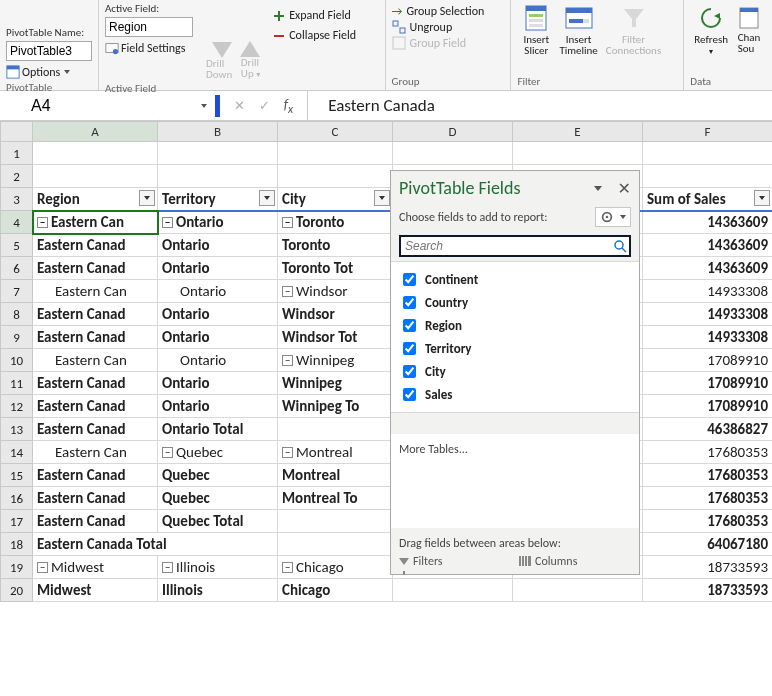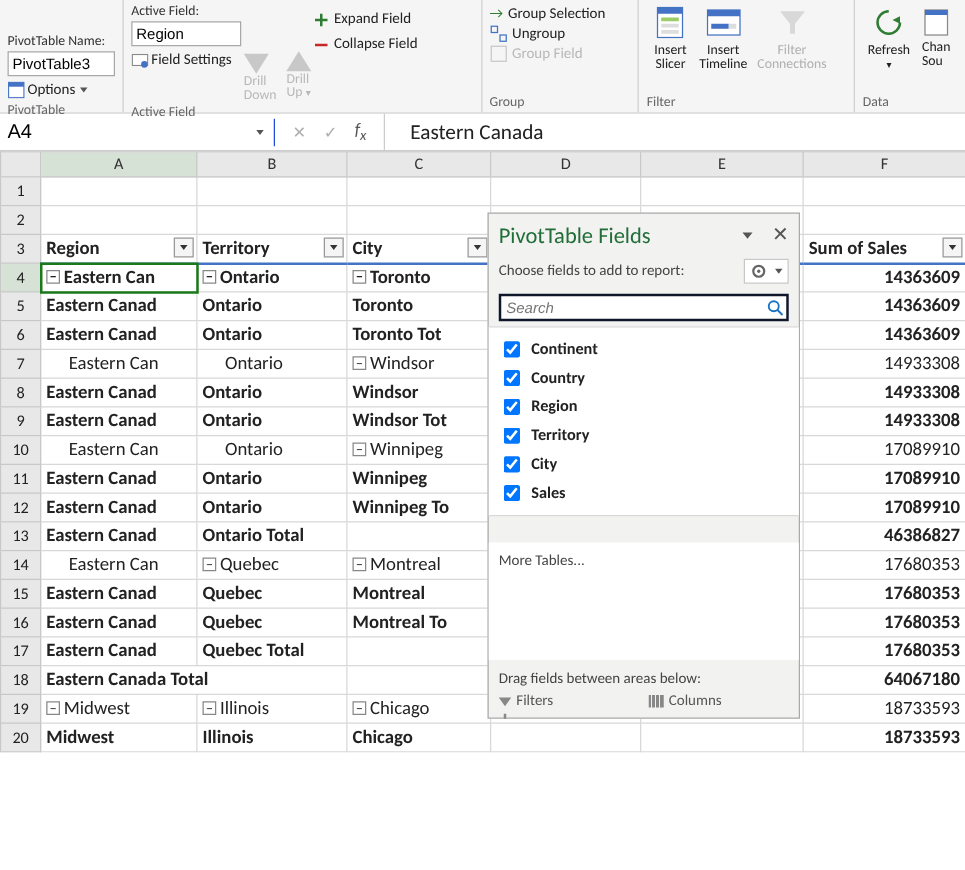--- a/index.html
+++ b/index.html
@@ -6,42 +6,42 @@
   body { margin: 0; font-family: "Segoe UI", Calibri, Arial, sans-serif; font-size: 13px; color: #222; background: #fff; width: 772px; }
   .ribbon { background: #f5f5f5; border-bottom: 1px solid #ccc; display: flex; height: 91px; }
   .ribbon-group { border-right: 1px solid #d0d0d0; padding: 2px 6px 0 6px; display: flex; flex-direction: column; justify-content: space-between; }
   .grp-label { font-size: 11px; color: #666; text-align: left; padding: 2px 0 2px 0; border-top: 0px; }
   .pt-top { display: flex; flex-direction: column; gap: 2px; margin-top: 24px; }
   .pt-name-lbl { font-size: 11px; color: #333; }
   .pt-name-input { width: 86px; height: 20px; font-size: 12px; border: 1px solid #a8a8a8; background: #fff; padding: 1px 3px; }
   .opts { display: flex; align-items: center; gap: 2px; font-size: 12px; padding-top: 2px; }
   .mini-icon { width: 14px; height: 14px; display: inline-block; }
   .dd-arrow { width: 0; height: 0; border-left: 3px solid transparent; border-right: 3px solid transparent; border-top: 4px solid #555; display: inline-block; margin-left: 2px; }
-  .af-col { display: flex; gap: 2px; }
+  .af-col { display: flex; gap: 13px; }
   .af-left { display: flex; flex-direction: column; gap: 2px; }
   .af-drill { display: flex; gap: 8px; align-items: flex-end; }
-  .drill-btn { display: flex; flex-direction: column; align-items: flex-start; color: #b8b8b8; font-size: 11px; gap: 0; margin-top: 39px; }
+  .drill-btn { display: flex; flex-direction: column; align-items: flex-end; color: #b8b8b8; font-size: 11px; gap: 0; margin-top: 39px; }
   .arrow-down-big { width: 0; height: 0; border-left: 10px solid transparent; border-right: 10px solid transparent; border-top: 16px solid #c8c8c8; }
   .arrow-up-big { width: 0; height: 0; border-left: 10px solid transparent; border-right: 10px solid transparent; border-bottom: 16px solid #c8c8c8; }
   .ec-col { display: flex; flex-direction: column; gap: 6px; padding-top: 6px; font-size: 12px; }
   .ec-row { display: flex; align-items: flex-end; gap: 4px; }
   .sq { width: 12px; height: 12px; position: relative; }
   .plus-ico::before { content:''; position:absolute; left:5px; top:1px; width:2px; height:10px; background:#2e7d32;}
   .plus-ico::after { content:''; position:absolute; left:1px; top:5px; width:10px; height:2px; background:#2e7d32;}
   .minus-ico::after { content:''; position:absolute; left:1px; top:5px; width:10px; height:2px; background:#c62828;}
   .grp-col { display: flex; flex-direction: column; gap: 2px; padding-top: 2px; font-size: 12px; }
   .grp-row { display: flex; align-items: center; gap: 4px; }
   .big-btn { display: flex; flex-direction: column; align-items: center; font-size: 11px; text-align: center; gap: 2px; padding: 2px 4px 0 4px; }
   .big-btn.disabled { color: #b0b0b0; }
   .big-ico { width: 30px; height: 28px; display:flex; align-items:center; justify-content:center; }
   .flt-row { display: flex; }
   .refresh-ico svg, .slicer-ico svg, .timeline-ico svg, .filter-ico svg { display:block; }
   
   .fbar { display: flex; align-items: center; border-bottom: 1px solid #ccc; height: 30px; background: #fff; }
-  .namebox { width: 220px; border-right: 1px solid #1d4ed8; display: flex; align-items: center; position: relative; }
+  .namebox { width: 220px; border-right: 5px solid #1d4ed8; display: flex; align-items: center; position: relative; padding-left: 25px; }
   .namebox input { border: none; font-size: 16px; padding: 2px 6px; width: 170px; outline: none; }
   .namebox .dd-arrow { position: absolute; right: 8px; }
   .fbar-btns { display: flex; align-items: center; gap: 14px; padding: 0 14px; color: #b0b0b0; border-right: 1px solid #ccc; height: 100%; }
   .fx { font-style: italic; font-size: 14px; color: #555; }
   .fbar-val { flex: 1; padding: 0 20px; font-size: 17px; }
   
   .grid-wrap { position: relative; }
   table.grid { border-collapse: collapse; table-layout: fixed; width: 772px; }
   table.grid th.colhead { background: #e8e8e8; border: 1px solid #c8c8c8; font-weight: normal; font-size: 13px; color: #333; height: 20px; }
   table.grid th.colhead.sel { background: #d6e2d6; }

